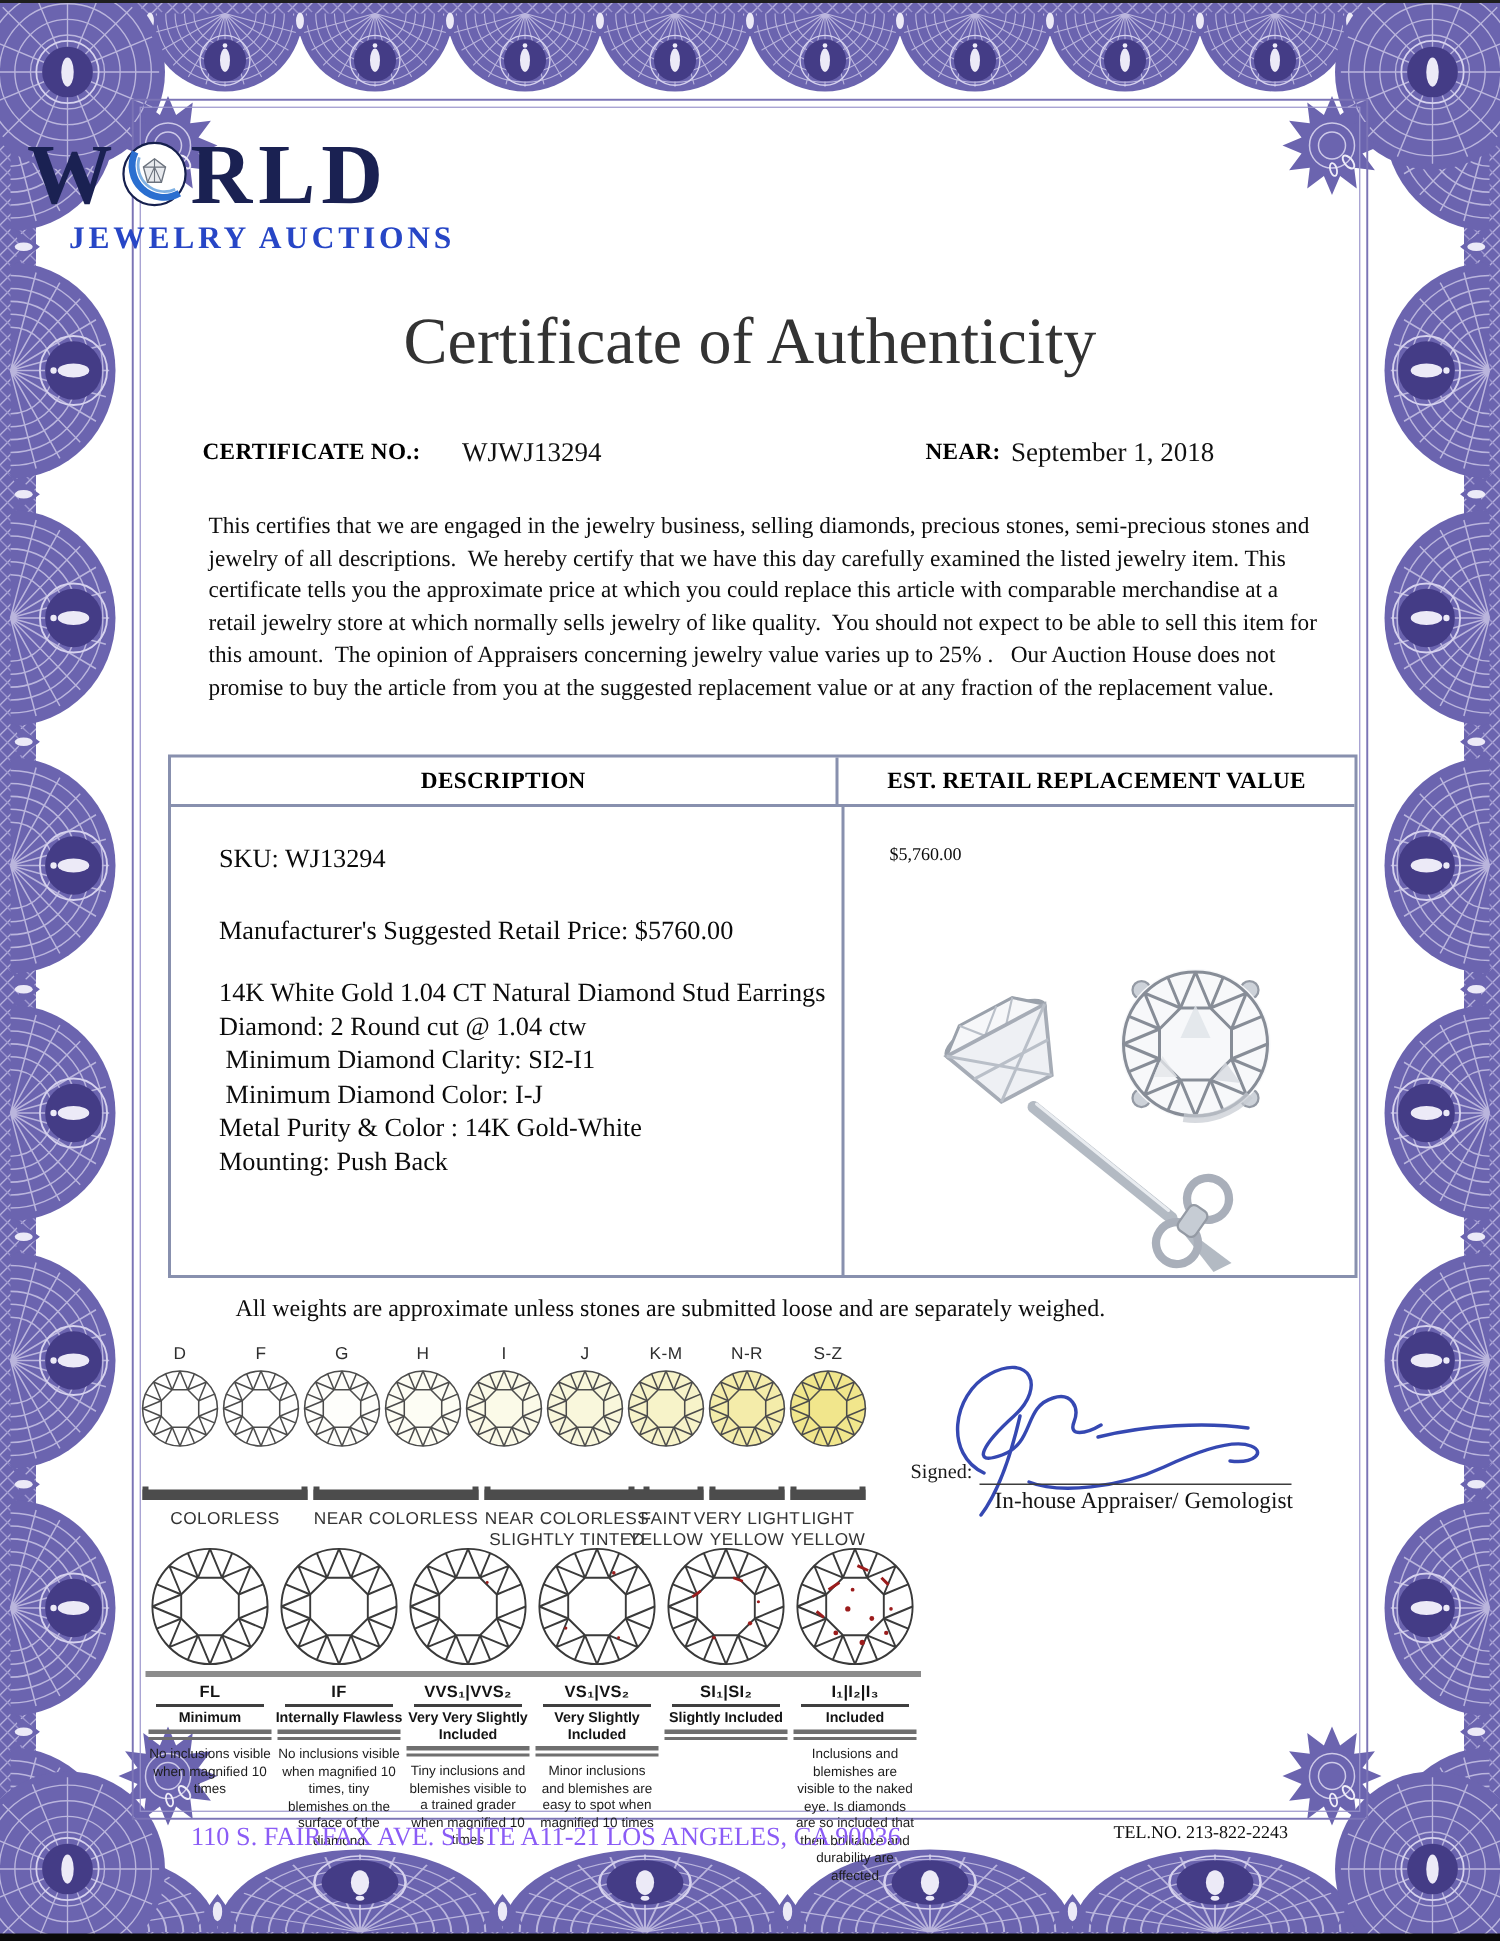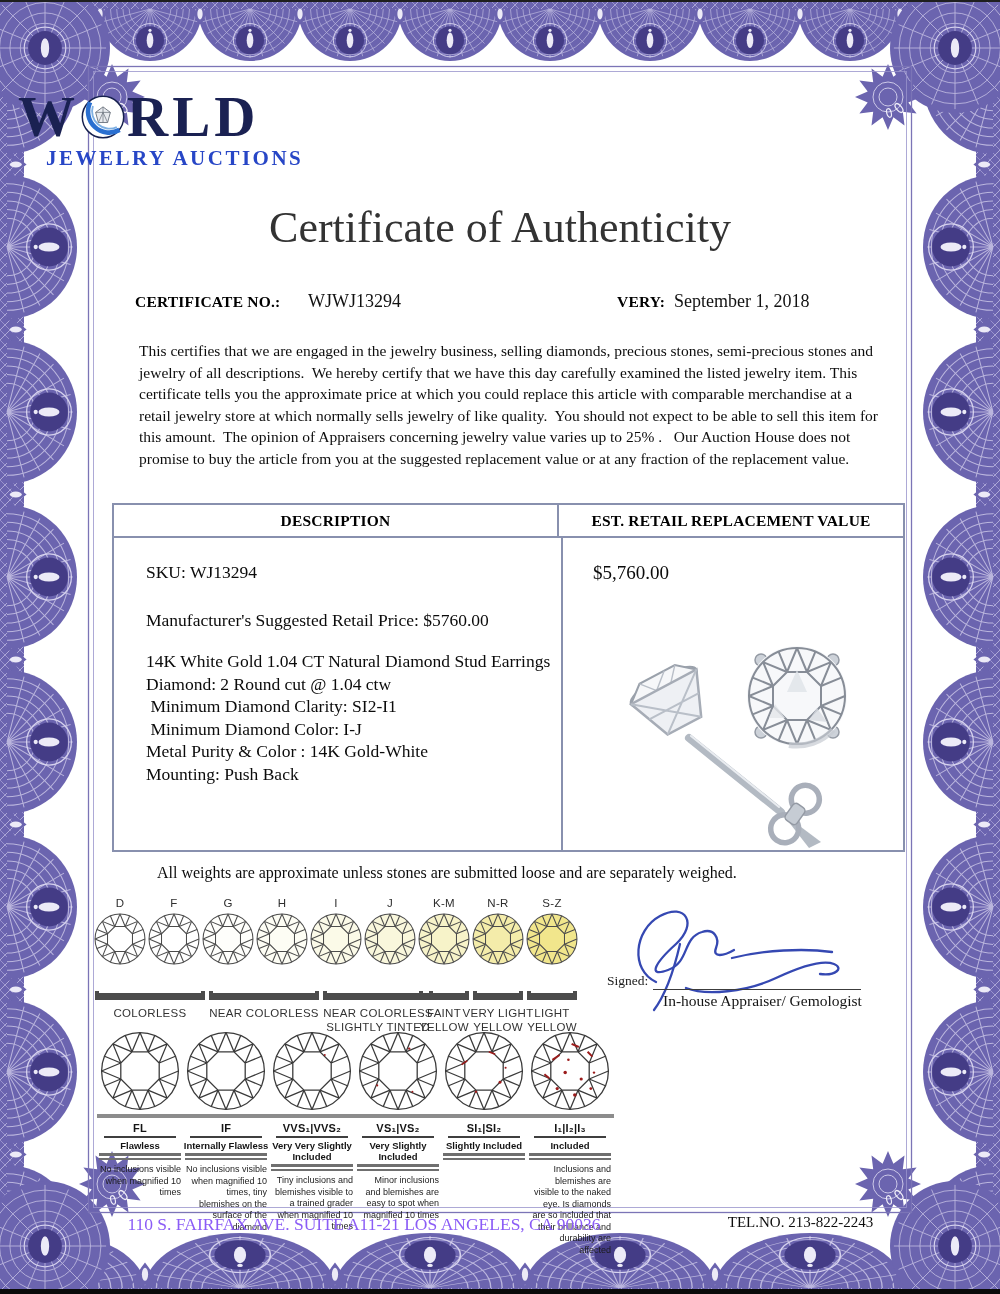--- a/index.html
+++ b/index.html
@@ -37,21 +37,21 @@
   .tbl-head { display:flex; height:33px; border-bottom:2px solid #8890ae; }
   .tbl-body { display:flex; flex:1; }
   .col-desc { width:443px; }
   .col-val  { flex:1; border-left:2px solid #8890ae; position:relative; }
   .th { font-weight:bold; font-size:15.5px; color:#000; text-align:center; padding-top:7px; letter-spacing:.2px; }
   .cell-desc { width:447px; padding-left:32px; font-size:17.5px; color:#0b0b0b; }
   .sku  { margin-top:24px; }
   .msrp { margin-top:27px; }
   .details { margin-top:19px; line-height:22.6px; }
   .details div { white-space:pre-wrap; }
-  .repl-value { margin:24px 0 0 30px; font-size:19px; color:#0b0b0b; }
+  .repl-value { margin:24px 0 0 30px; font-size:12px; color:#0b0b0b; }
   #earrings-svg { position:absolute; left:22px; top:78px; }
 
   .weights-note { position:absolute; left:145px; top:864px; font-size:16px; color:#0d0d0d;margin-left:12px; }
 
   
   .color-chart { position:absolute; left:93px; top:897px; width:520px; height:150px;
                  font-family:"Liberation Sans","DejaVu Sans",sans-serif; }
   .grade-row { display:flex; }
   .grade-col { width:54px; text-align:center; }
   .grade-label { font-size:11.5px; color:#2e2e2e; height:16px; letter-spacing:.3px; }
@@ -70,27 +70,27 @@
   
   .clarity-chart { position:absolute; left:97px; top:1031px; width:517px;
                    font-family:"Liberation Sans","DejaVu Sans",sans-serif; }
   .clarity-row { display:flex; }
   .clarity-col { width:86px; display:flex; flex-direction:column; align-items:center; }
   .clarity-bar-full { height:4px; background:#8c8c8c; margin-top:3px; }
   .cl-grade { font-size:11px; font-weight:bold; color:#141414; padding:4px 0 2px; letter-spacing:.2px; }
   .cl-line { height:2px; background:#3f3f3f; align-self:stretch; margin:0 7px; }
   .cl-name { font-size:9.5px; font-weight:bold; color:#141414; padding:2px 0 2px; text-align:center; }
   .cl-dline { height:2.5px; background:#6f6f6f; align-self:stretch; margin:0 2px 2px; }
-  .cl-desc { font-size:9px; line-height:11.5px; color:#1c1c1c; text-align:right; padding:2px 2px 0; }
+  .cl-desc { font-size:9px; line-height:11.5px; color:#1c1c1c; text-align:center; padding:2px 2px 0; }
 
   
   .footer-address { position:absolute; left:114px; top:1214px; width:500px; text-align:center;
                     font-size:17.5px; color:#8b5cf6; }
   .footer-tel { position:absolute; left:693px; top:1214px; width:215px; text-align:center;
-                font-size:15px; color:#0d0d0d; }
+                font-size:12px; color:#0d0d0d; }
   .edge-top { position:absolute; left:0; top:0; width:100%; height:2px; background:#1e1e1e; }
   .edge-bottom { position:absolute; left:0; top:1289px; width:100%; height:5px; background:#0a0a0a; }
 </style>
 </head>
 <body>
 
 <div class="page">
 
   <svg id="border-svg" viewBox="0 0 1000 1294">
     <defs>
@@ -246,21 +246,21 @@
             <polygon points="25,14 33,20 30,31 20,31 17,20" fill="#e8eaee" stroke="#6c737e" stroke-width="1"></polygon>
             <path d="M17,20 L33,20 M25,14 L25,31 M20,31 L25,20 L30,31" fill="none" stroke="#6c737e" stroke-width="0.8"></path>
           </svg><span>RLD</span></div>
       <div class="brand-bottom">JEWELRY AUCTIONS</div>
     </div>
 
     <div class="cert-title">Certificate of Authenticity</div>
 
     <span class="abs meta-label" id="certno-label">CERTIFICATE NO.:</span>
     <span class="abs meta-value" id="certno-value">WJWJ13294</span>
-    <span class="abs meta-label" id="date-label">VERY:</span>
+    <span class="abs meta-label" id="date-label">NEAR:</span>
     <span class="abs meta-value" id="date-value">September 1, 2018</span>
 
     <div class="body-par">This certifies that we are engaged in the jewelry business, selling diamonds, precious stones, semi-precious stones and jewelry of all descriptions.  We hereby certify that we have this day carefully examined the listed jewelry item. This certificate tells you the approximate price at which you could replace this article with comparable merchandise at a retail jewelry store at which normally sells jewelry of like quality.  You should not expect to be able to sell this item for this amount.  The opinion of Appraisers concerning jewelry value varies up to 25% .   Our Auction House does not promise to buy the article from you at the suggested replacement value or at any fraction of the replacement value.</div>
 
     <div class="val-table">
       <div class="tbl-head">
         <div class="th col-desc">DESCRIPTION</div>
         <div class="th col-val">EST. RETAIL REPLACEMENT VALUE</div>
       </div>
       <div class="tbl-body">
@@ -473,21 +473,21 @@
                 <circle cx="-2" cy="-14" r="1.6"></circle>
               </g>
             </svg>
         </div>
       </div>
       <div class="clarity-bar-full"></div>
       <div class="clarity-row">
         <div class="clarity-col">
           <div class="cl-grade">FL</div>
           <div class="cl-line"></div>
-          <div class="cl-name">Flawless</div>
+          <div class="cl-name">Minimum</div>
           <div class="cl-dline"></div>
             <div class="cl-dline"></div>
           <div class="cl-desc">No inclusions visible when magnified 10 times</div>
         </div>
         <div class="clarity-col">
           <div class="cl-grade">IF</div>
           <div class="cl-line"></div>
           <div class="cl-name">Internally Flawless</div>
           <div class="cl-dline"></div>
             <div class="cl-dline"></div>

